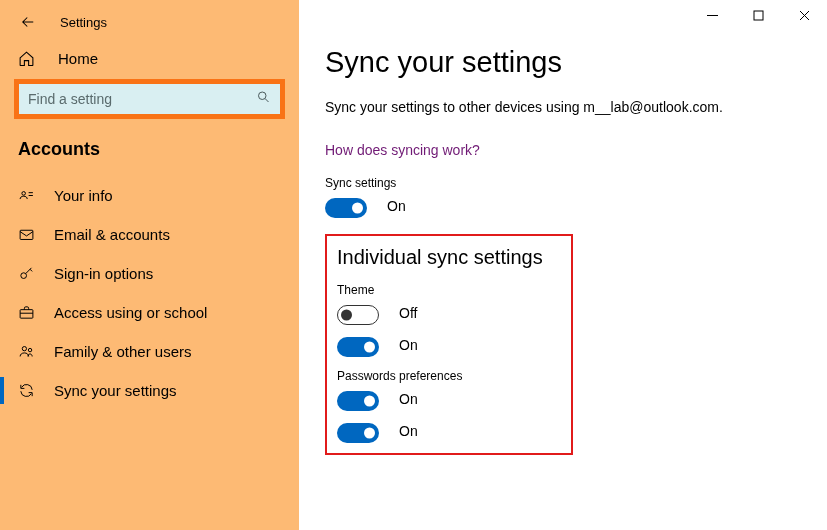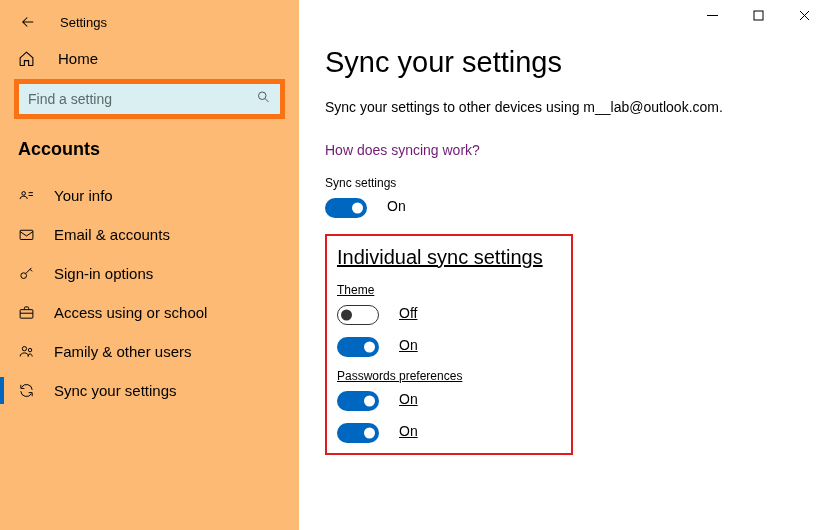--- a/index.html
+++ b/index.html
@@ -32,21 +32,21 @@
   .setting-group { margin-bottom: 16px; }
   .setting-label { font-size: 12px; margin-bottom: 8px; }
   .toggle-row { display: flex; align-items: flex-start; gap: 20px; }
   .toggle { width: 42px; height: 20px; border-radius: 10px; position: relative; cursor: pointer; }
   .toggle.on { background: #0067c0; }
   .toggle.off { background: #fff; border: 1.5px solid #333; }
   .toggle .knob { position: absolute; width: 11px; height: 11px; border-radius: 50%; top: 50%; transform: translateY(-50%); }
   .toggle.on .knob { background: #fff; right: 4px; }
   .toggle.off .knob { background: #333; left: 3px; }
   .toggle-state { font-size: 14px; }
-  .redbox { border: 2.5px solid #e11b1b; padding: 10px 6px 10px 10px; width: 248px; margin-top: 2px; text-decoration: underline; }
+  .redbox { border: 2.5px solid #e11b1b; padding: 10px 6px 10px 10px; width: 248px; margin-top: 2px; }
   h2 { font-size: 20px; font-weight: 400; margin-bottom: 14px; }
   .redbox .setting-group { margin-bottom: 12px; }
   .redbox .setting-group:last-child { margin-bottom: 0; }
 </style>
 </head>
 <body>
 
 <div class="sidebar">
   <div class="sidebar-top">
     <div class="back-btn">

